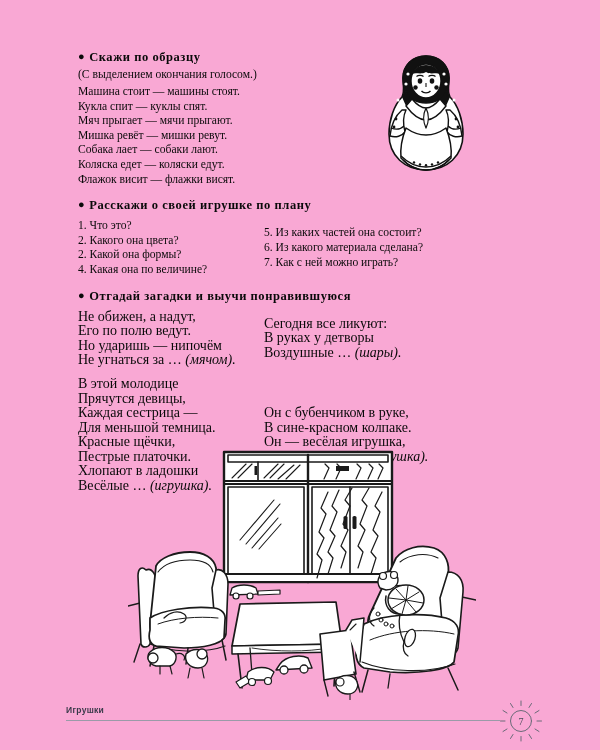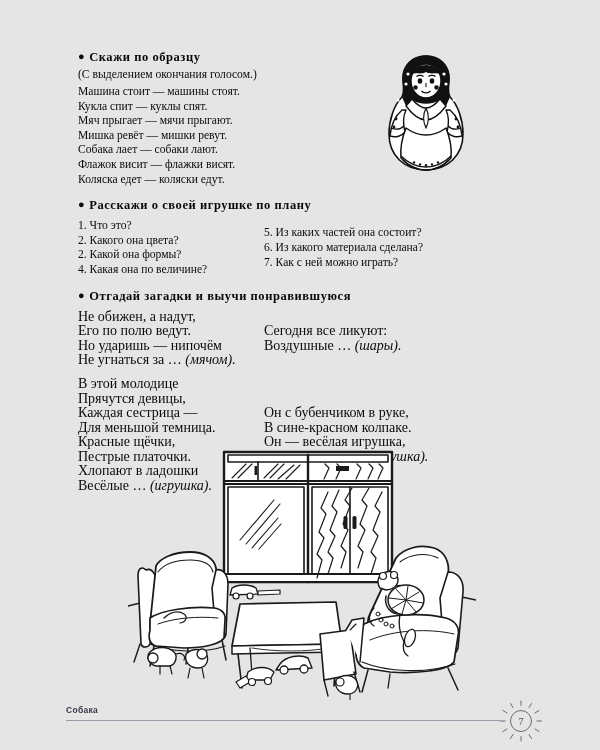--- a/index.html
+++ b/index.html
@@ -4,21 +4,21 @@
 <style>
   html, body {
     margin: 0;
     padding: 0;
     background: #ffffff;
   }
   .page {
     position: relative;
     width: 600px;
     height: 750px;
-    background: #e5e5e5;
+    background: #f9a8d4;
     overflow: hidden;
     font-family: "Liberation Serif", "DejaVu Serif", serif;
     color: #0a0a0a;
   }
 
   
   .content {
     position: absolute;
     left: 78px;
     top: 48px;
@@ -154,22 +154,22 @@
     <div>
       <div class="section-heading">
         <span class="bullet">●</span><span>Скажи по образцу</span>
       </div>
       <div class="subnote">(С выделением окончания голосом.)</div>
       <div class="line">Машина стоит — машины стоят.</div>
       <div class="line">Кукла спит — куклы спят.</div>
       <div class="line">Мяч прыгает — мячи прыгают.</div>
       <div class="line">Мишка ревёт — мишки ревут.</div>
       <div class="line">Собака лает — собаки лают.</div>
+      <div class="line">Коляска едет — коляски едут.</div>
       <div class="line">Флажок висит — флажки висят.</div>
-      <div class="line">Коляска едет — коляски едут.</div>
     </div>
 
     <div class="block-gap"></div>
 
     <div>
       <div class="section-heading">
         <span class="bullet">●</span><span>Расскажи о своей игрушке по плану</span>
       </div>
       <div class="small-gap"></div>
       <div class="cols">
@@ -197,20 +197,21 @@
 
       <div class="cols">
         <div class="col-left">
           <div class="riddle-line">Не обижен, а надут,</div>
           <div class="riddle-line">Его по полю ведут.</div>
           <div class="riddle-line">Но ударишь — нипочём</div>
           <div class="riddle-line"><span>Не угнаться за … <span class="answer">(мячом).</span></span></div>
         </div>
         <div class="col-right">
           <div class="riddle-line">Сегодня все ликуют:</div>
+          <div class="riddle-line">В руках у детворы</div>
           <div class="riddle-line"><span>Воздушные … <span class="answer">(шары).</span></span></div>
         </div>
       </div>
 
       <div class="block-gap"></div>
 
       <div class="cols">
         <div class="col-left">
           <div class="riddle-line">В этой молодице</div>
           <div class="riddle-line">Прячутся девицы,</div>
@@ -476,21 +477,21 @@
       <path d="M74 220 L76 230" stroke-width="1.2"></path>
 
       <path d="M208 232 C214 226 224 226 228 232 C232 238 228 246 220 246
                C212 246 206 240 208 232 Z" fill="#fff" stroke-width="1.3"></path>
       <circle cx="212" cy="234" r="4" fill="#fff" stroke-width="1.2"></circle>
       <path d="M222 246 L222 252" stroke-width="1.1"></path>
     </g>
   </svg>
 
   <div class="footer">
-    <div class="footer-label">Собака</div>
+    <div class="footer-label">Игрушки</div>
     <div class="footer-rule"></div>
     <svg class="page-badge" viewBox="0 0 50 44">
       <g stroke="#6a6a78" stroke-width="1" stroke-linecap="round" fill="none">
         <circle cx="25" cy="22" r="10.5"></circle>
         <line x1="25" y1="6.5" x2="25" y2="2"></line>
         <line x1="33" y1="8.5" x2="35.5" y2="4.5"></line>
         <line x1="39" y1="14" x2="43" y2="11.5"></line>
         <line x1="41" y1="22" x2="45.5" y2="22"></line>
         <line x1="39" y1="30" x2="43" y2="32.5"></line>
         <line x1="33" y1="35.5" x2="35.5" y2="39.5"></line>

